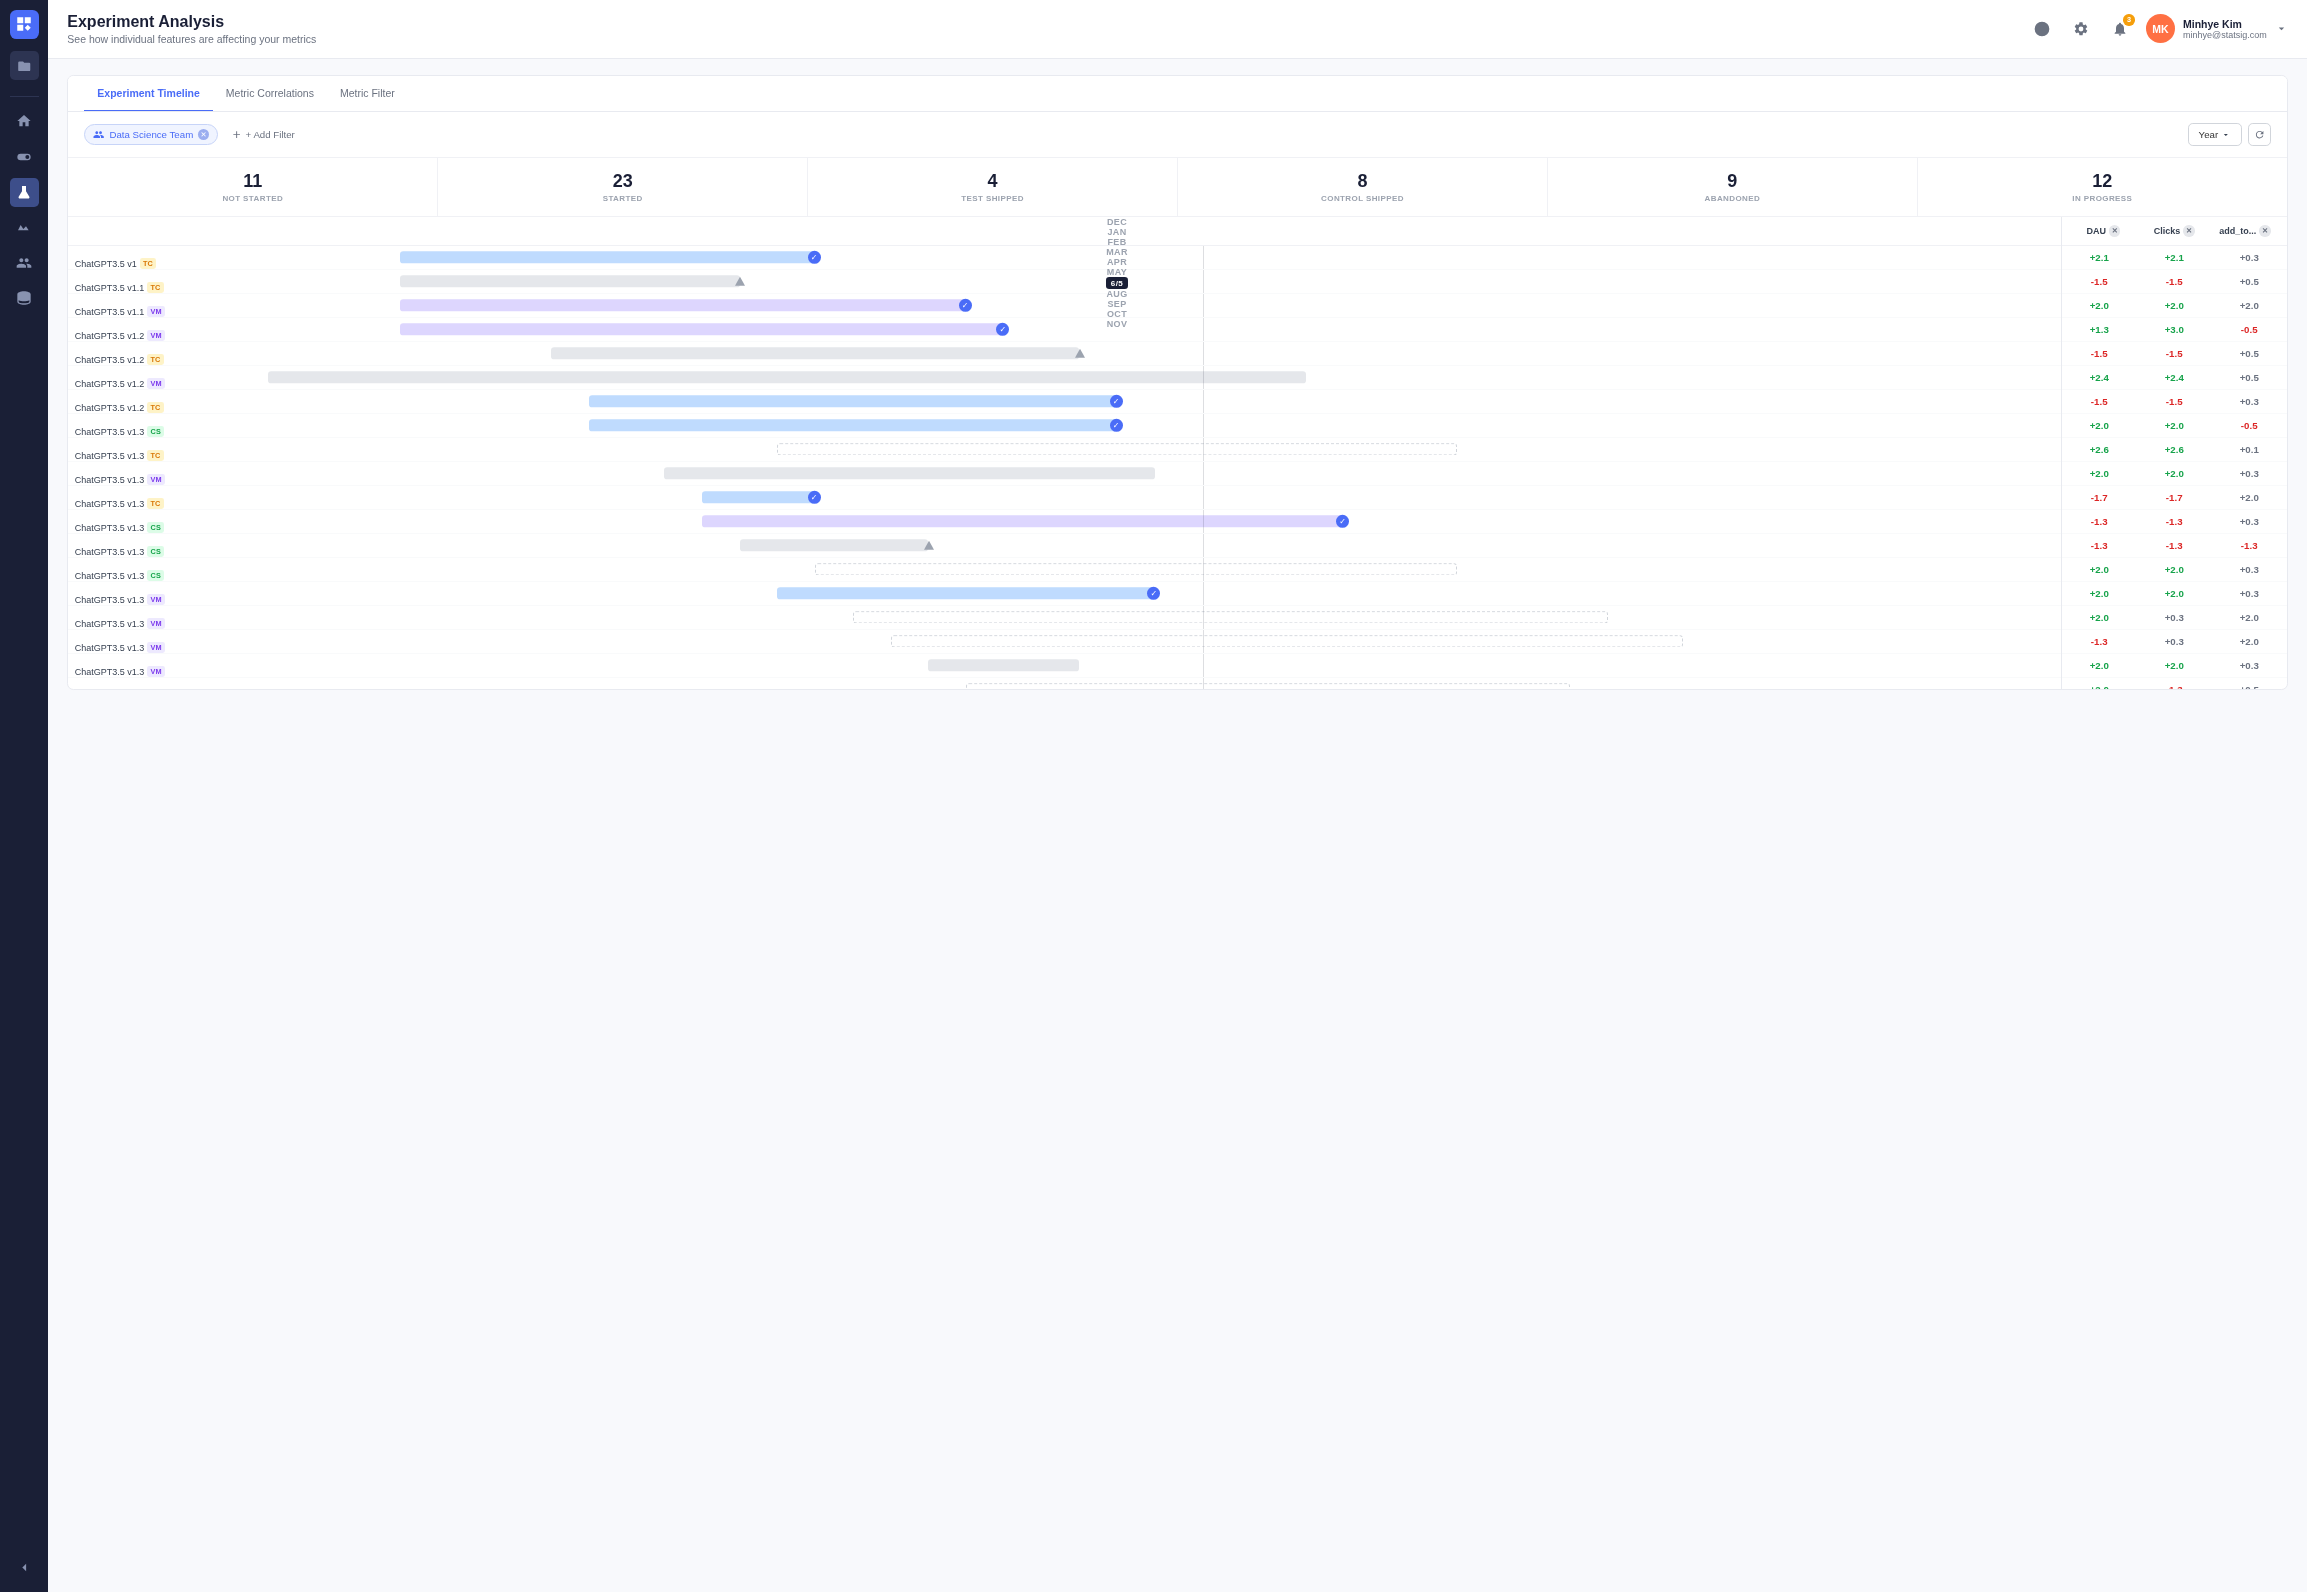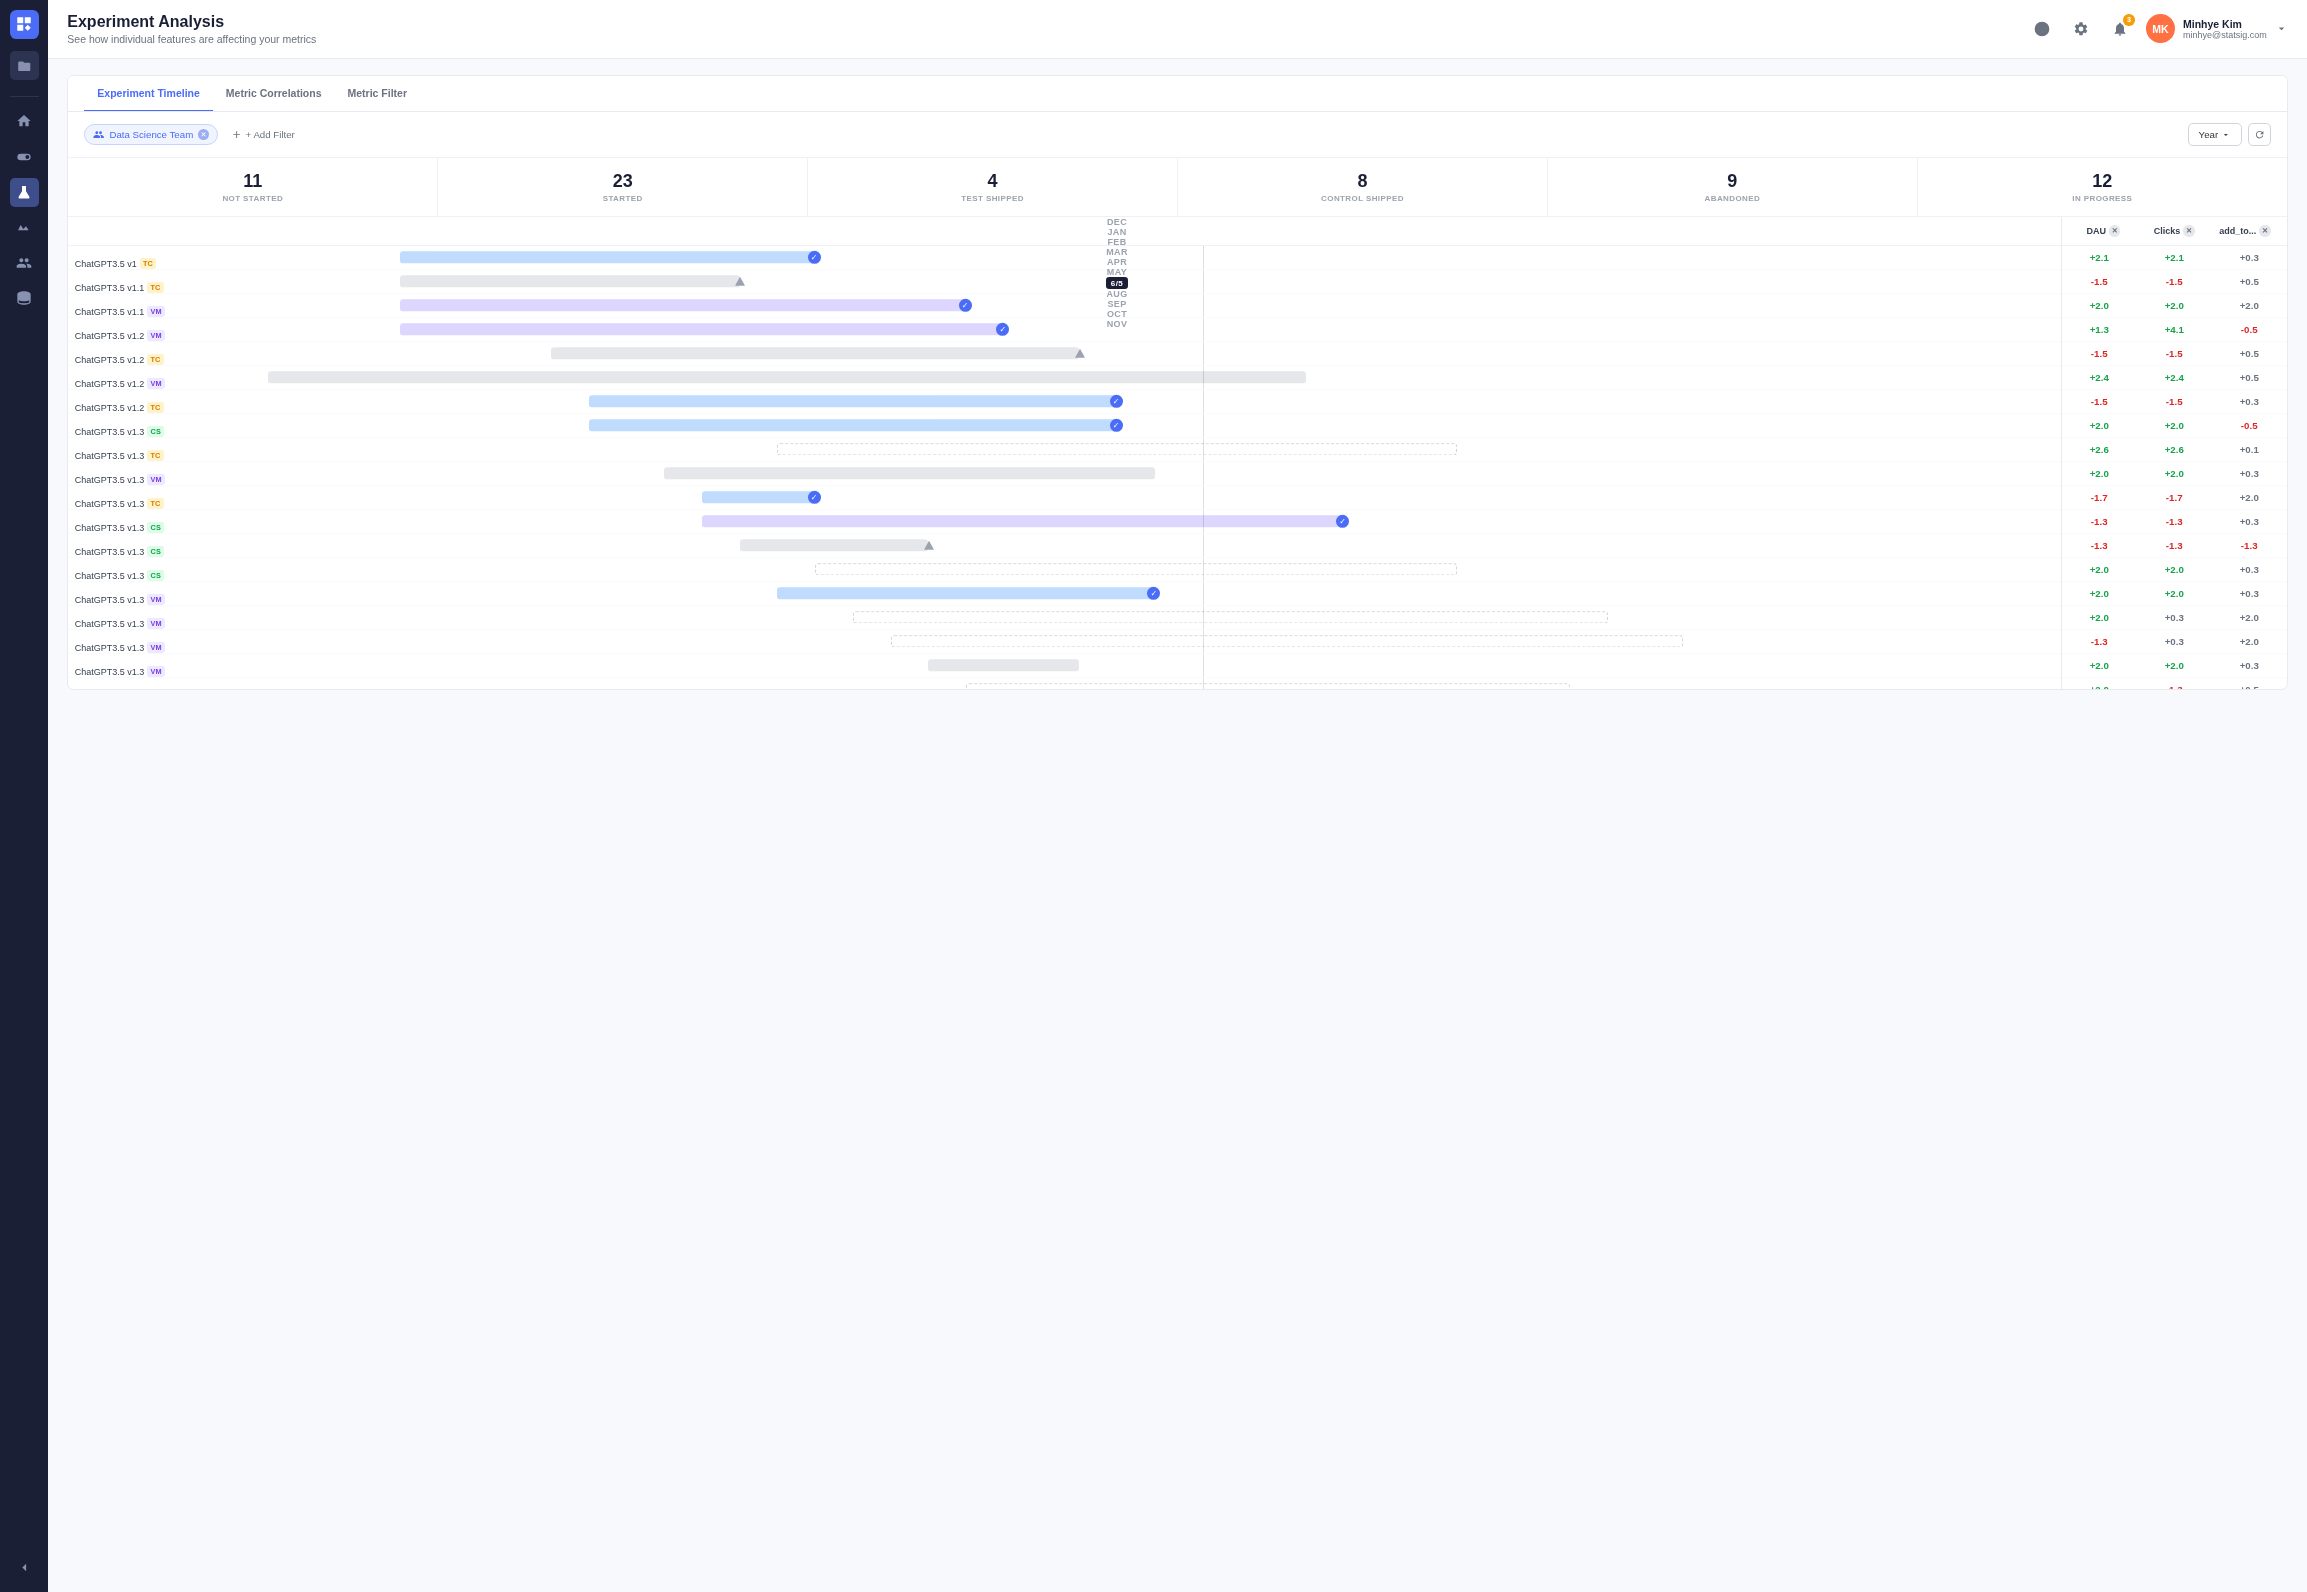--- a/index.html
+++ b/index.html
@@ -42,21 +42,21 @@
     .chevron-down { width: 13px; height: 13px; fill: #6b7280; }
 
     
     .page-body { flex: 1; overflow-y: auto; padding: 16px 19.3px; background: #f8f9fc; }
     
     
     .card { background: white; border-radius: 6.4px; border: 0.8px solid #e8eaf0; overflow: hidden; }
     
     
     .tabs { display: flex; border-bottom: 0.8px solid #e8eaf0; padding: 0 16px; background: white; }
-    .tab { padding: 11.3px 13px; font-size: 10.5px; font-weight: 700; color: #6b7280; cursor: pointer; border-bottom: 1.6px solid transparent; }
+    .tab { padding: 11.3px 13px; font-size: 10.5px; font-weight: 400; color: #6b7280; cursor: pointer; border-bottom: 1.6px solid transparent; }
     .tab.active { color: #4a6cf7; border-bottom-color: #4a6cf7; font-weight: 600; }
     
     
     .filters-row { display: flex; align-items: center; justify-content: space-between; padding: 11.3px 16px; border-bottom: 0.8px solid #f0f1f5; }
     .filters-left { display: flex; align-items: center; gap: 6.4px; }
     .filter-chip { display: flex; align-items: center; gap: 4.8px; background: #f0f4ff; border: 0.8px solid #c7d4f8; border-radius: 16px; padding: 4px 8px; font-size: 9.7px; color: #4a6cf7; cursor: pointer; }
     .filter-chip svg { width: 11.3px; height: 11.3px; fill: #4a6cf7; }
     .filter-chip .remove { width: 11.3px; height: 11.3px; background: #9baef0; border-radius: 50%; display: flex; align-items: center; justify-content: center; color: white; font-size: 7.3px; cursor: pointer; }
     .add-filter { display: flex; align-items: center; gap: 3.2px; color: #6b7280; font-size: 9.7px; cursor: pointer; padding: 4px 6.4px; }
     .add-filter svg { width: 11.3px; height: 11.3px; fill: #6b7280; }
@@ -529,21 +529,21 @@
                   <div class="metric-val val-red">-1.5</div>
                   <div class="metric-val val-gray">+0.5</div>
                 </div>
                 <div class="metric-row">
                   <div class="metric-val val-green">+2.0</div>
                   <div class="metric-val val-green">+2.0</div>
                   <div class="metric-val val-gray">+2.0</div>
                 </div>
                 <div class="metric-row">
                   <div class="metric-val val-green">+1.3</div>
-                  <div class="metric-val val-green">+4.1</div>
+                  <div class="metric-val val-green">+3.0</div>
                   <div class="metric-val val-red">-0.5</div>
                 </div>
                 <div class="metric-row">
                   <div class="metric-val val-red">-1.5</div>
                   <div class="metric-val val-red">-1.5</div>
                   <div class="metric-val val-gray">+0.5</div>
                 </div>
                 <div class="metric-row">
                   <div class="metric-val val-green">+2.4</div>
                   <div class="metric-val val-green">+2.4</div>

